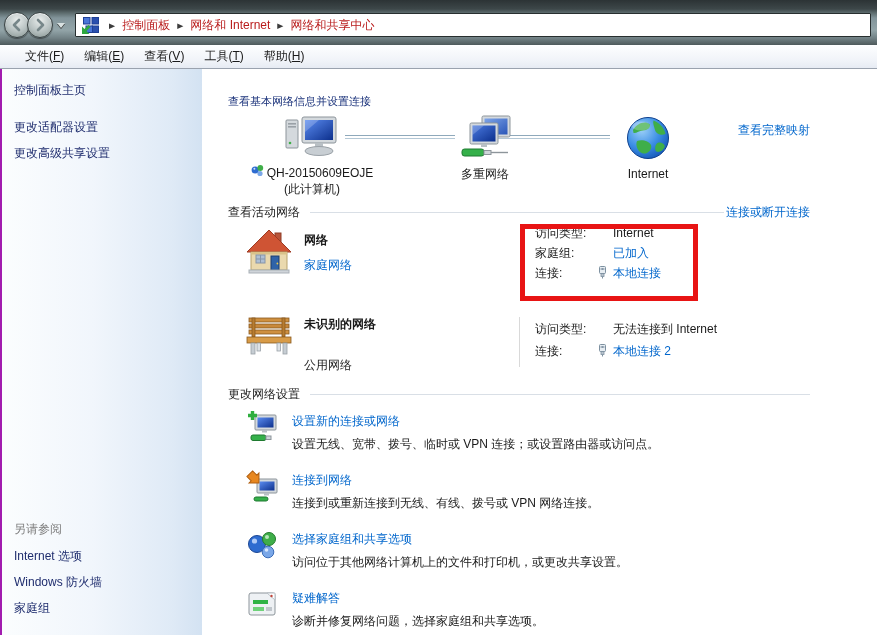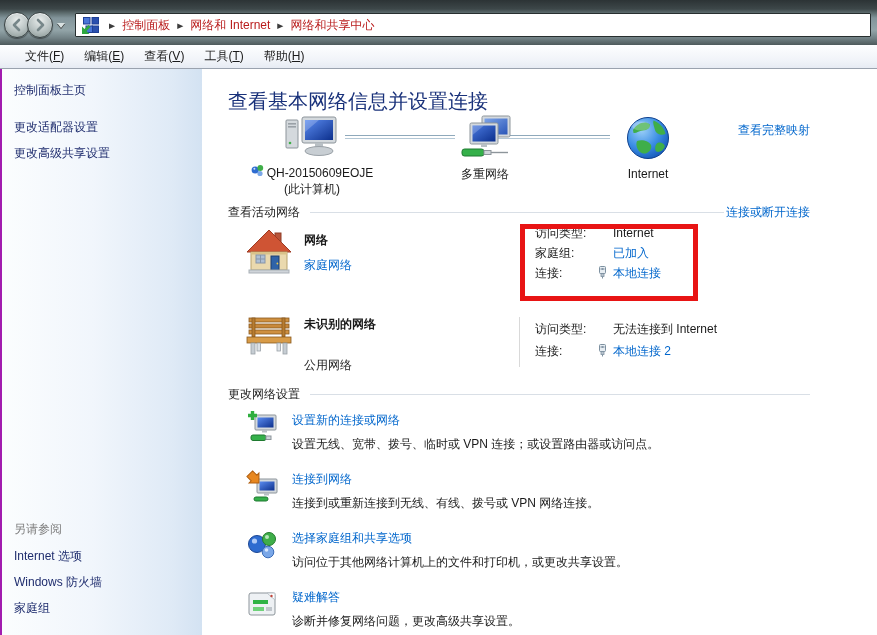--- a/index.html
+++ b/index.html
@@ -49,21 +49,21 @@
   .side-link{color:#1f2d6e;cursor:pointer;line-height:15px;}
   .side-link.home{margin-bottom:22px;}
   .side-link.mid{margin-bottom:11px;}
   .spacer{flex:1;}
   .side-head{color:#808080;margin-bottom:11px;}
   .side-link.bot{margin-bottom:11px;}
   
   .main{flex:1;background:#fff;padding:10px 0 0 26px;overflow:hidden;}
   .content{width:582px;}
   .link{color:#0066cc;cursor:pointer;text-decoration:none;}
-  .page-title{font-size:20px;color:#19317a;margin:12px 0 0;line-height:20px;}
+  .page-title{font-size:11px;color:#19317a;margin:12px 0 0;line-height:20px;}
   
   .map{position:relative;height:84px;margin-top:4px;}
   .mapline{position:absolute;top:20px;height:4px;border-top:1px solid #8fa9bb;border-bottom:1px solid #b4c8d6;}
   .l1{left:117px;width:110px;}
   .l2{left:262px;width:120px;}
   .node{position:absolute;top:0;text-align:center;}
   .n1{left:-6px;width:180px;}
   .n2{left:202px;width:110px;}
   .n3{left:362px;width:116px;}
   .nicon{display:inline-block;}
@@ -93,21 +93,21 @@
   .divider{position:absolute;left:291px;top:8px;height:50px;width:1px;background:#d9d9d9;}
   .annotation{
     position:absolute;left:292px;top:-1px;width:178px;height:77px;
     border:5px solid #e81414;z-index:5;pointer-events:none;
   }
   
   .tasks{margin-top:8px;}
   .task{display:flex;align-items:flex-start;margin:0 0 18px 18px;}
   .task-iconwrap{width:32px;display:flex;justify-content:center;}
   .task-text{margin-left:14px;margin-top:2px;}
-  .task-link{line-height:16px;font-family:Liberation Mono, monospace;}
+  .task-link{line-height:16px;}
   .task-desc{margin-top:7px;line-height:16px;color:#1a1a1a;}
 </style>
 </head>
 <body>
 
 <div class="app">
 
   <div class="chrome">
     <div class="nav">
       <div class="circ">
@@ -418,21 +418,21 @@
                 <rect x="3" y="5" width="26" height="22" rx="2" fill="#eef1f4" stroke="#8d959b"></rect>
                 <polygon points="21,5 29,5 29,12" fill="#ffffff" stroke="#b8bfc5"></polygon>
                 <circle cx="25.5" cy="8" r="1.2" fill="#c0453a"></circle>
                 <rect x="7" y="12" width="15" height="4" fill="#2fb344"></rect>
                 <rect x="7" y="19" width="11" height="4" fill="#6fd27a"></rect>
                 <rect x="20" y="19" width="6" height="4" fill="#c0c6cc"></rect>
               </svg>
             </span>
             <div class="task-text">
               <a class="link task-link">疑难解答</a>
-              <div class="task-desc">诊断并修复网络问题，更改高级共享设置。</div>
+              <div class="task-desc">诊断并修复网络问题，选择家庭组和共享选项。</div>
             </div>
           </div>
         </div>
 
       </div>
     </div>
   </div>
 </div>
 
 </body></html>

